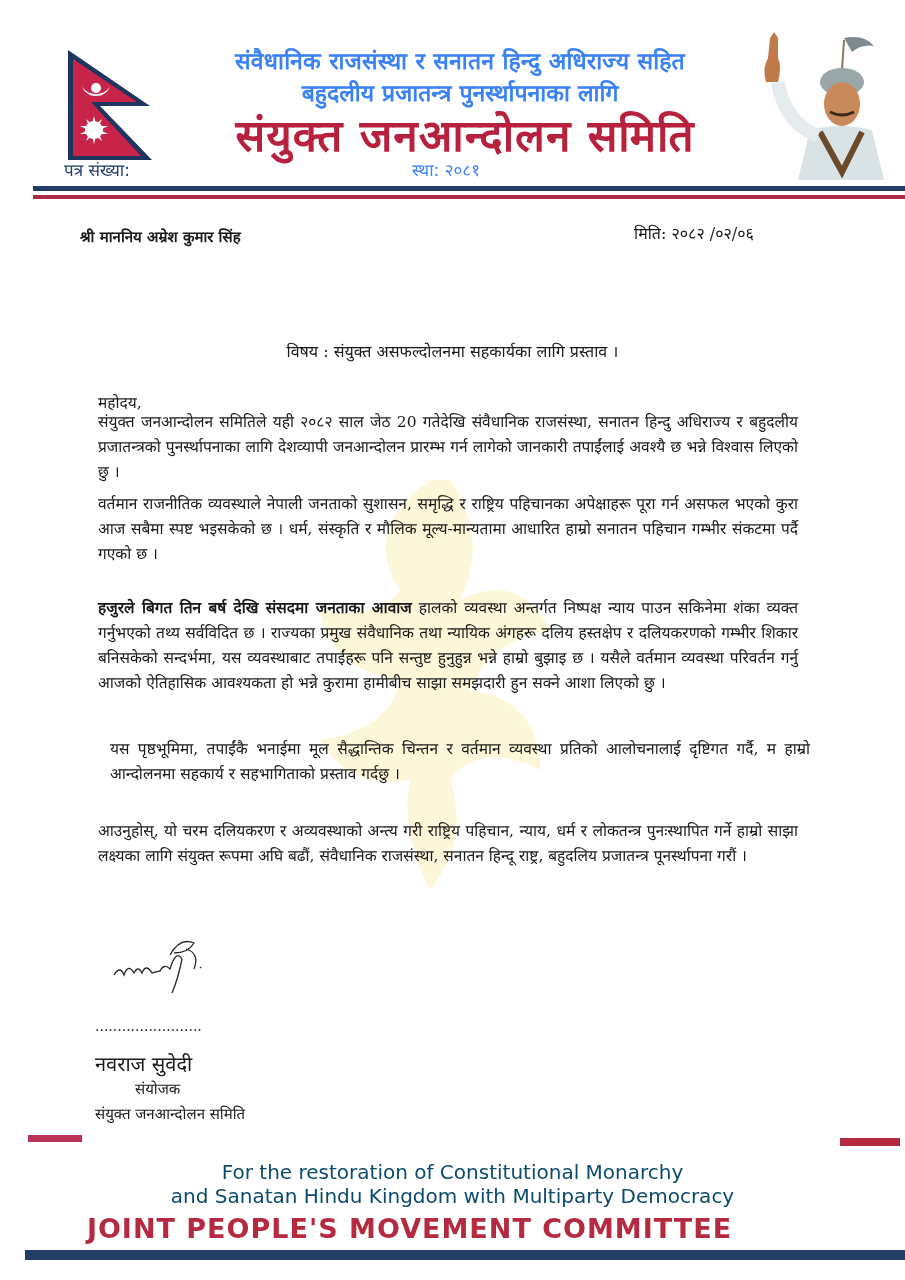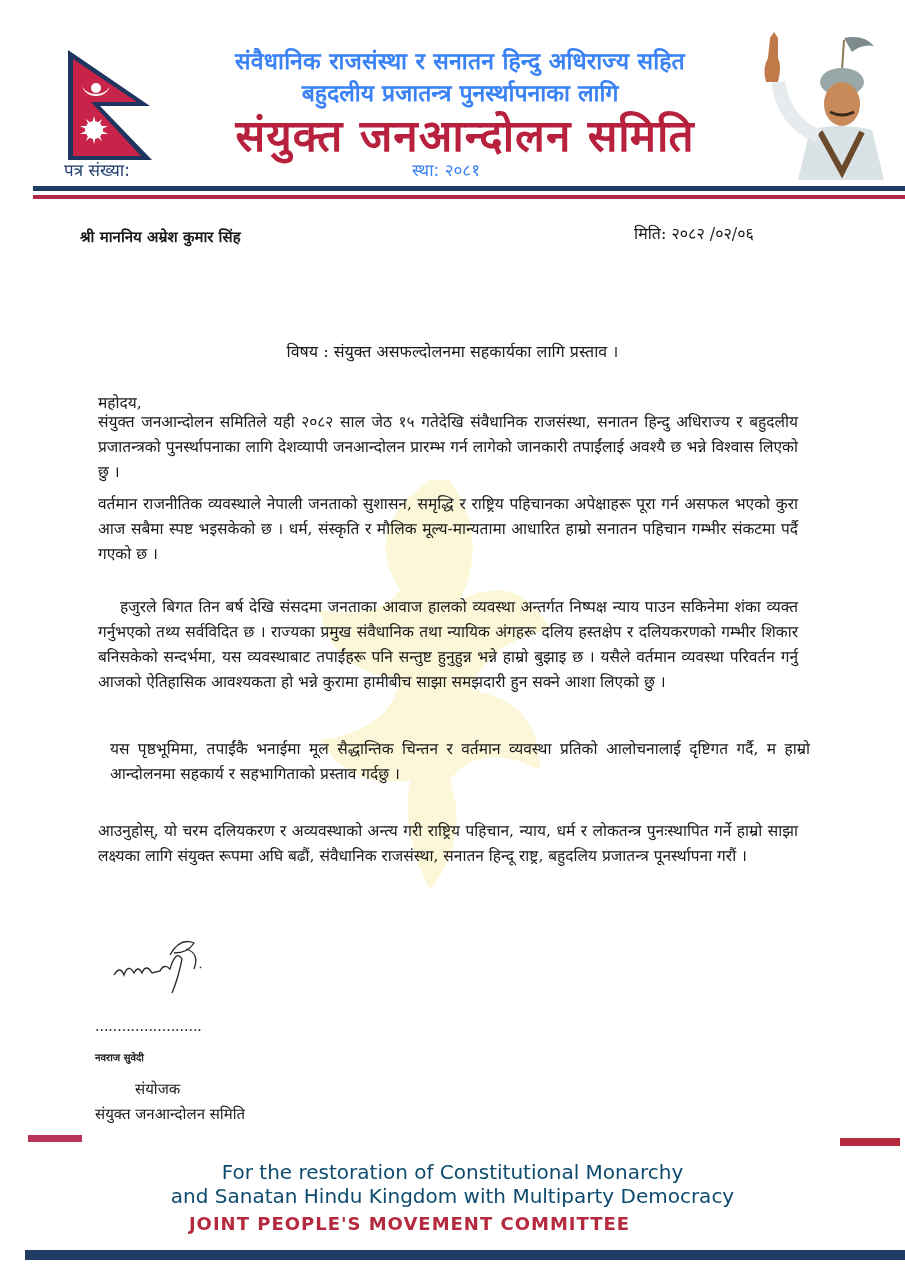--- a/index.html
+++ b/index.html
@@ -37,44 +37,44 @@
   .salutation { left: 98px; top: 375px; font-size: 15.5px; margin-top: 16px; }
   .para {
     left: 98px; width: 700px; font-size: 15.5px; line-height: 25px;
     text-align: justify; text-align-last: left;
   }
   .p1 { top: 410px; }
   .p2 { top: 492px; }
   .p3 { top: 595px; }
   .p4 { top: 737px; margin-left: 12px; }
   .p5 { top: 819px; }
-  .para b { font-weight: normal; margin-left: 22px; }
+  .para b { font-weight: bold; }
 
   .watermark {
     left: 300px; top: 470px; width: 300px; height: 430px; opacity: 0.16; pointer-events: none;
   }
 
   .signature { left: 110px; top: 935px; width: 140px; height: 60px; }
   .dots { left: 95px; top: 1018px; font-size: 14px; letter-spacing: 0px; color: #333; }
-  .sig-name { left: 95px; top: 1050px; font-size: 10px; font-weight: bold; }
+  .sig-name { left: 95px; top: 1050px; font-size: 20px; font-weight: normal; }
   .sig-role { left: 95px; top: 1078px; font-size: 15px; margin-left: 40px; }
   .sig-org { left: 95px; top: 1103px; font-size: 15px; }
 
   
   .f-bar-left { left: 28px; top: 1135px; width: 54px; height: 7px; background: #b83358; }
   .f-bar-right { left: 840px; top: 1138px; width: 60px; height: 8px; background: #b52a3f; }
   .f-line1, .f-line2 {
     left: 0; width: 905px; text-align: center; color: #0c4a6e;
     font-family: "DejaVu Sans", sans-serif; font-size: 20px;
   }
   .f-line1 { top: 1160px; }
   .f-line2 { top: 1184px; }
   .f-title {
     left: 0; width: 819px; text-align: center; top: 1213px;
-    font-family: "DejaVu Sans", sans-serif; font-weight: bold; font-size: 18px;
+    font-family: "DejaVu Sans", sans-serif; font-weight: bold; font-size: 27px;
     color: #b52a3f; letter-spacing: 1px;
   }
   .f-rule { left: 25px; right: 0; top: 1250px; height: 10px; background: #213d66; }
 </style>
 </head>
 <body>
 
 <svg class="abs flag" viewBox="0 0 92 116">
   <polygon points="4,2 86,58 36,58 88,112 4,112" fill="#1e3560"></polygon>
   <polygon points="9,11 73,54 27,54 77,108 9,108" fill="#c8244a"></polygon>
@@ -109,21 +109,21 @@
 
 <svg class="abs watermark" viewBox="0 0 300 430">
   <path d="M150,10 q40,60 10,120 q60,-30 90,30 q-60,10 -80,60 q70,10 70,80 q-60,-30 -90,10 q20,60 -20,110 q-30,-60 -20,-110 q-60,10 -90,-40 q70,-10 80,-60 q-70,-10 -80,-70 q60,10 80,-20 q-40,-60 30,-110 z" fill="#f2d21a"></path>
 </svg>
 
 <div class="abs recipient">श्री माननिय अम्रेश कुमार सिंह</div>
 <div class="abs date">मिति: २०८२ /०२/०६</div>
 <div class="abs subject">विषय : संयुक्त असफल्दोलनमा सहकार्यका लागि प्रस्ताव ।</div>
 <div class="abs salutation">महोदय,</div>
 
-<div class="abs para p1">संयुक्त जनआन्दोलन समितिले यही २०८२ साल जेठ १५ गतेदेखि संवैधानिक राजसंस्था, सनातन हिन्दु अधिराज्य र बहुदलीय प्रजातन्त्रको पुनर्स्थापनाका लागि देशव्यापी जनआन्दोलन प्रारम्भ गर्न लागेको जानकारी तपाईंलाई अवश्यै छ भन्ने विश्वास लिएको छु ।</div>
+<div class="abs para p1">संयुक्त जनआन्दोलन समितिले यही २०८२ साल जेठ 20 गतेदेखि संवैधानिक राजसंस्था, सनातन हिन्दु अधिराज्य र बहुदलीय प्रजातन्त्रको पुनर्स्थापनाका लागि देशव्यापी जनआन्दोलन प्रारम्भ गर्न लागेको जानकारी तपाईंलाई अवश्यै छ भन्ने विश्वास लिएको छु ।</div>
 <div class="abs para p2">वर्तमान राजनीतिक व्यवस्थाले नेपाली जनताको सुशासन, समृद्धि र राष्ट्रिय पहिचानका अपेक्षाहरू पूरा गर्न असफल भएको कुरा आज सबैमा स्पष्ट भइसकेको छ । धर्म, संस्कृति र मौलिक मूल्य-मान्यतामा आधारित हाम्रो सनातन पहिचान गम्भीर संकटमा पर्दै गएको छ ।</div>
 <div class="abs para p3"><b>हजुरले बिगत तिन बर्ष देखि संसदमा जनताका आवाज</b><span> हालको व्यवस्था अन्तर्गत निष्पक्ष न्याय पाउन सकिनेमा शंका व्यक्त गर्नुभएको तथ्य सर्वविदित छ । राज्यका प्रमुख संवैधानिक तथा न्यायिक अंगहरू दलिय हस्तक्षेप र दलियकरणको गम्भीर शिकार बनिसकेको सन्दर्भमा, यस व्यवस्थाबाट तपाईंहरू पनि सन्तुष्ट हुनुहुन्न भन्ने हाम्रो बुझाइ छ । यसैले वर्तमान व्यवस्था परिवर्तन गर्नु आजको ऐतिहासिक आवश्यकता हो भन्ने कुरामा हामीबीच साझा समझदारी हुन सक्ने आशा लिएको छु ।</span></div>
 <div class="abs para p4">यस पृष्ठभूमिमा, तपाईंकै भनाईमा मूल सैद्धान्तिक चिन्तन र वर्तमान व्यवस्था प्रतिको आलोचनालाई दृष्टिगत गर्दै, म हाम्रो आन्दोलनमा सहकार्य र सहभागिताको प्रस्ताव गर्दछु ।</div>
 <div class="abs para p5">आउनुहोस्, यो चरम दलियकरण र अव्यवस्थाको अन्त्य गरी राष्ट्रिय पहिचान, न्याय, धर्म र लोकतन्त्र पुनःस्थापित गर्ने हाम्रो साझा लक्ष्यका लागि संयुक्त रूपमा अघि बढौं, संवैधानिक राजसंस्था, सनातन हिन्दू राष्ट्र, बहुदलिय प्रजातन्त्र पूनर्स्थापना गरौं ।</div>
 
 <svg class="abs signature" viewBox="0 0 140 60">
   <path d="M4,40 q6,-10 10,0 q4,-12 10,-2 q4,-8 8,0 q4,-10 10,0 l8,-2 q4,-8 10,-2 q6,-20 12,-10 q-4,20 -10,34 M60,20 q10,-18 24,-12 q-6,10 -20,10 M76,14 q14,4 8,20 M90,32 l1,1" stroke="#2a2a2a" stroke-width="1.3" fill="none"></path>
 </svg>
 <div class="abs dots">........................</div>
 <div class="abs sig-name">नवराज सुवेदी</div>

